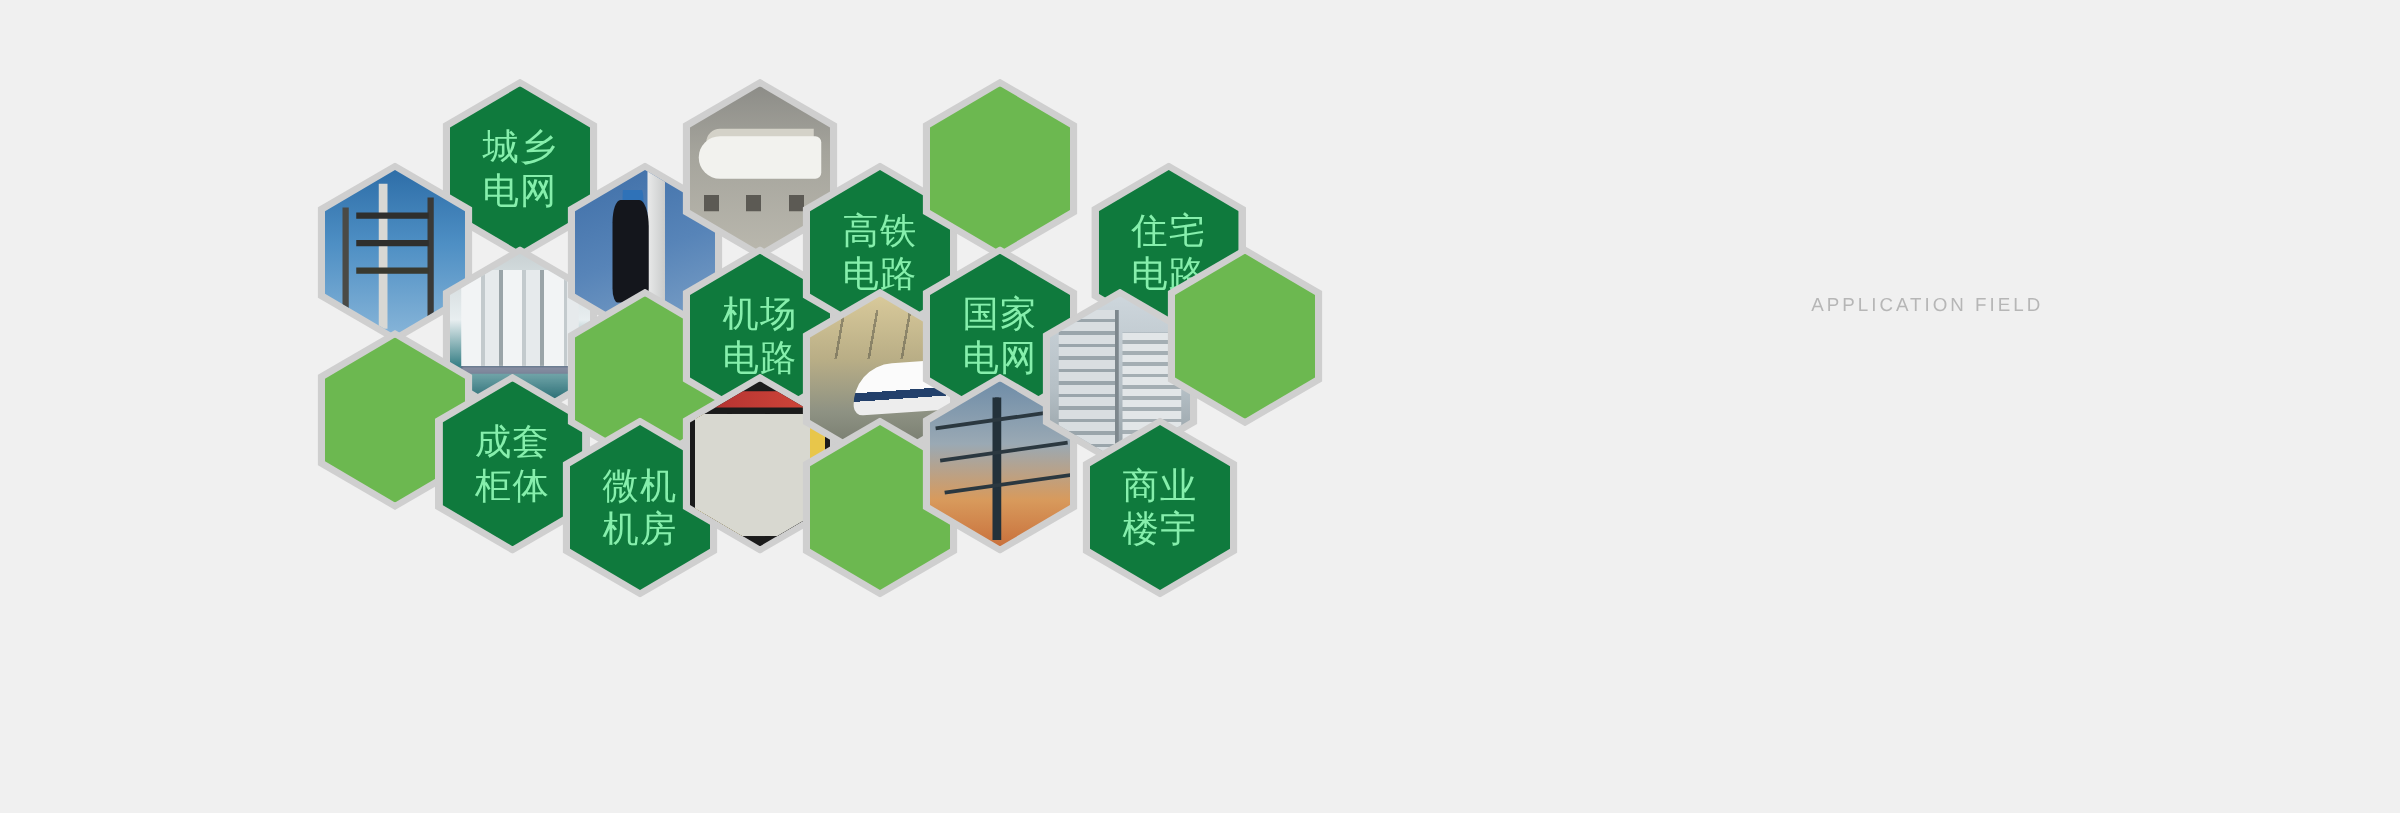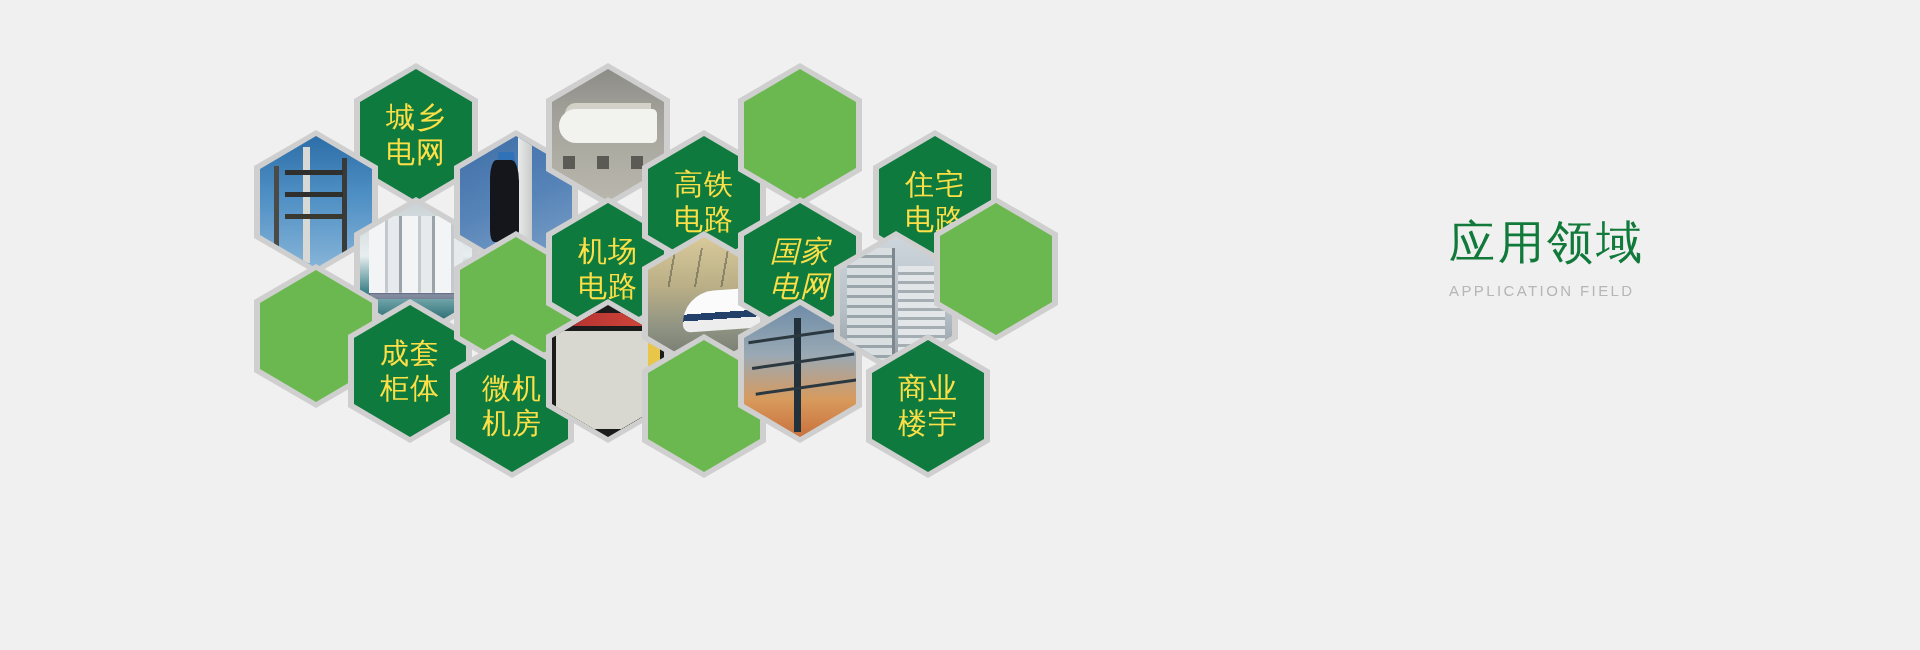--- a/index.html
+++ b/index.html
@@ -28,21 +28,21 @@
     height:calc(var(--h) - 12px);
     -webkit-clip-path:polygon(50% 0%,100% 25%,100% 75%,50% 100%,0% 75%,0% 25%);
     clip-path:polygon(50% 0%,100% 25%,100% 75%,50% 100%,0% 75%,0% 25%);
     overflow:hidden;
     display:flex;align-items:center;justify-content:center;
   }
   .hex.label .inner{background:#0f7a3d;}
   .hex.solid .inner{background:#6cb850;}
 
   .hexlabel{
-    color:#fde047;
+    color:#86efac;
     font-size:29px;
     line-height:1.22;
     letter-spacing:1px;
     text-align:center;
     font-weight:400;
     white-space:pre-line;
     font-family:"DejaVu Sans","Liberation Sans",sans-serif;
   }
 
   
@@ -265,21 +265,21 @@
         <div class="inner">
           <div class="ph ph-train"></div>
         </div>
       </div>
       <div class="hex solid" style="--w: 124px; --h: 144px; left: 642px; top: 334px;">
         <div class="inner"></div>
       </div>
       <div class="hex solid" style="--w: 124px; --h: 144px; left: 738px; top: 63px;">
         <div class="inner"></div>
       </div>
-      <div class="hex label" style="--w: 124px; --h: 144px; left: 738px; top: 197px; font-style: italic;">
+      <div class="hex label" style="--w: 124px; --h: 144px; left: 738px; top: 197px;">
         <div class="inner">
           <div class="hexlabel">国家
 电网</div>
         </div>
       </div>
       <div class="hex photo" style="--w: 124px; --h: 144px; left: 738px; top: 299px;">
         <div class="inner">
           <div class="ph ph-dusk"></div>
         </div>
       </div>
@@ -299,17 +299,16 @@
           <div class="hexlabel">商业
 楼宇</div>
         </div>
       </div>
       <div class="hex solid" style="--w: 124px; --h: 144px; left: 934px; top: 197px;">
         <div class="inner"></div>
       </div>
     </div>
 
   <div id="titleblock">
-    <div id="title-cn">应用领域</div>
     <div id="title-en">APPLICATION FIELD</div>
   </div>
 
 </div>
 
 </body></html>

